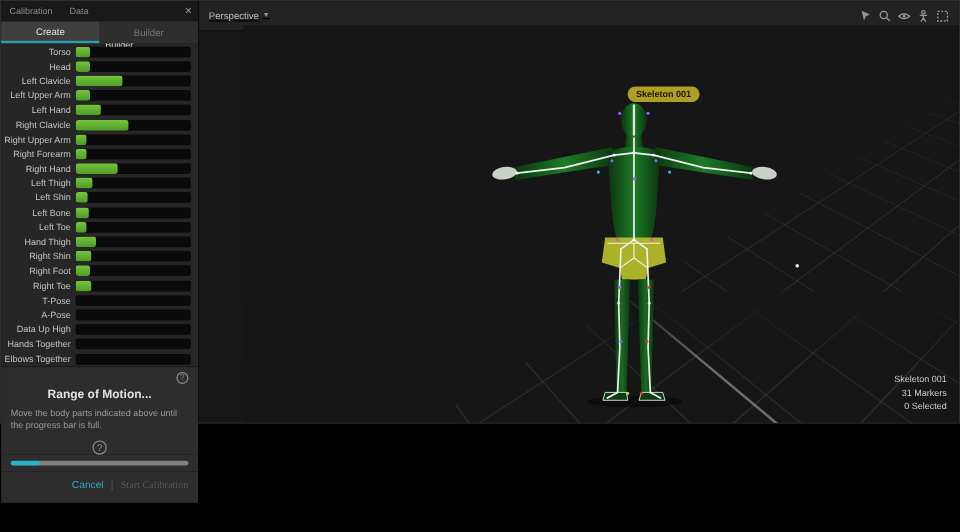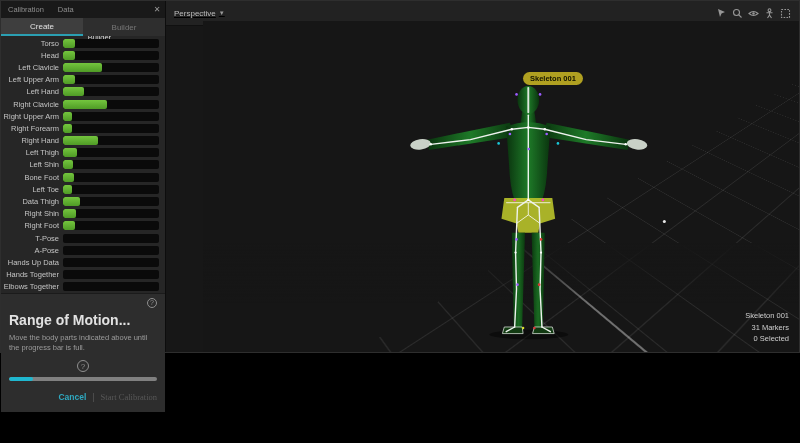--- a/index.html
+++ b/index.html
@@ -35,36 +35,36 @@
            overflow:hidden; }
   .b-fill { height:100%; border-radius:2px;
             background:linear-gradient(180deg,#74c53e,#4f9b26); }
 
   .p-info { flex:1; background:#2d2d2d; border-top:1px solid #1b1b1b;
             padding:3px 8px 0 8px; position:relative; }
   .help-corner { position:absolute; right:8px; top:4px; width:10px; height:10px;
                  border:1px solid #8f8f8f; border-radius:50%; color:#8f8f8f;
                  font-size:7px; display:flex; align-items:center;
                  justify-content:center; }
-  .rom-title { margin-top:15px; font-size:14px;
+  .rom-title { margin-top:15px; text-align:center; font-size:10px;
                font-weight:bold; color:#e2e2e2; }
   .rom-body { margin-top:5px; font-size:7.5px; line-height:1.35; color:#9b9b9b; }
   .help-center { margin:7px auto 0 auto; width:12px; height:12px;
                  border:1px solid #8f8f8f; border-radius:50%; color:#8f8f8f;
                  font-size:8px; display:flex; align-items:center;
                  justify-content:center; }
   .p-progressrow { flex:none; height:14px; background:#2d2d2d;
                    display:flex; align-items:center; padding:0 8px; }
   .p-track { flex:1; height:4px; background:#808080; border-radius:2px;
              overflow:hidden; }
   .p-fill { height:100%; background:#1fb7cf; border-radius:2px; }
   .p-actions { flex:none; height:26px; background:#2d2d2d; display:flex;
                align-items:center; justify-content:flex-end; gap:6px;
                padding:0 8px 4px 0; font-size:8.5px; }
-  .btn-cancel { color:#2fa9c0;font-weight:bold; }
+  .btn-cancel { color:#2fa9c0; }
   .btn-sep { color:#5a5a5a; }
   .btn-start { color:#585858;font-family:Liberation Serif, serif; }
 
   
   .viewport { position:absolute; left:166px; top:1px; right:1px; bottom:1px; }
   .v-toolbar { position:absolute; left:0; right:0; top:0; height:20px;
                background:#222; border-bottom:1px solid #101010;
                display:flex; align-items:center; padding:12px 8px;text-decoration:underline; }
   .v-view { font-size:8px; color:#bdbdbd; display:flex; align-items:center;
             gap:3px; }
@@ -188,63 +188,69 @@
             <div class="b-fill" style="width: 15%;"></div>
           </div>
         </div>
         <div class="b-row">
           <span class="b-label">Left Shin</span>
           <div class="b-bar">
             <div class="b-fill" style="width: 10%;"></div>
           </div>
         </div>
         <div class="b-row">
-          <span class="b-label">Bone Foot</span>
+          <span class="b-label">Left Bone</span>
           <div class="b-bar">
             <div class="b-fill" style="width: 11%;"></div>
           </div>
         </div>
         <div class="b-row">
           <span class="b-label">Left Toe</span>
           <div class="b-bar">
             <div class="b-fill" style="width: 9%;"></div>
           </div>
         </div>
         <div class="b-row">
-          <span class="b-label">Data Thigh</span>
+          <span class="b-label">Hand Thigh</span>
           <div class="b-bar">
             <div class="b-fill" style="width: 18%;"></div>
           </div>
         </div>
         <div class="b-row">
           <span class="b-label">Right Shin</span>
           <div class="b-bar">
             <div class="b-fill" style="width: 14%;"></div>
           </div>
         </div>
         <div class="b-row">
           <span class="b-label">Right Foot</span>
           <div class="b-bar">
             <div class="b-fill" style="width: 13%;"></div>
           </div>
         </div>
         <div class="b-row">
+          <span class="b-label">Right Toe</span>
+          <div class="b-bar">
+            <div class="b-fill" style="width: 14%;"></div>
+          </div>
+        </div>
+        <div class="b-row">
           <span class="b-label">T-Pose</span>
           <div class="b-bar">
             <div class="b-fill" style="width: 0%;"></div>
           </div>
         </div>
         <div class="b-row">
           <span class="b-label">A-Pose</span>
           <div class="b-bar">
             <div class="b-fill" style="width: 0%;"></div>
           </div>
         </div>
         <div class="b-row">
-          <span class="b-label">Hands Up Data</span>
+          <span class="b-label">Data Up High</span>
           <div class="b-bar">
             <div class="b-fill" style="width: 0%;"></div>
           </div>
         </div>
         <div class="b-row">
           <span class="b-label">Hands Together</span>
           <div class="b-bar">
             <div class="b-fill" style="width: 0%;"></div>
           </div>
         </div>

